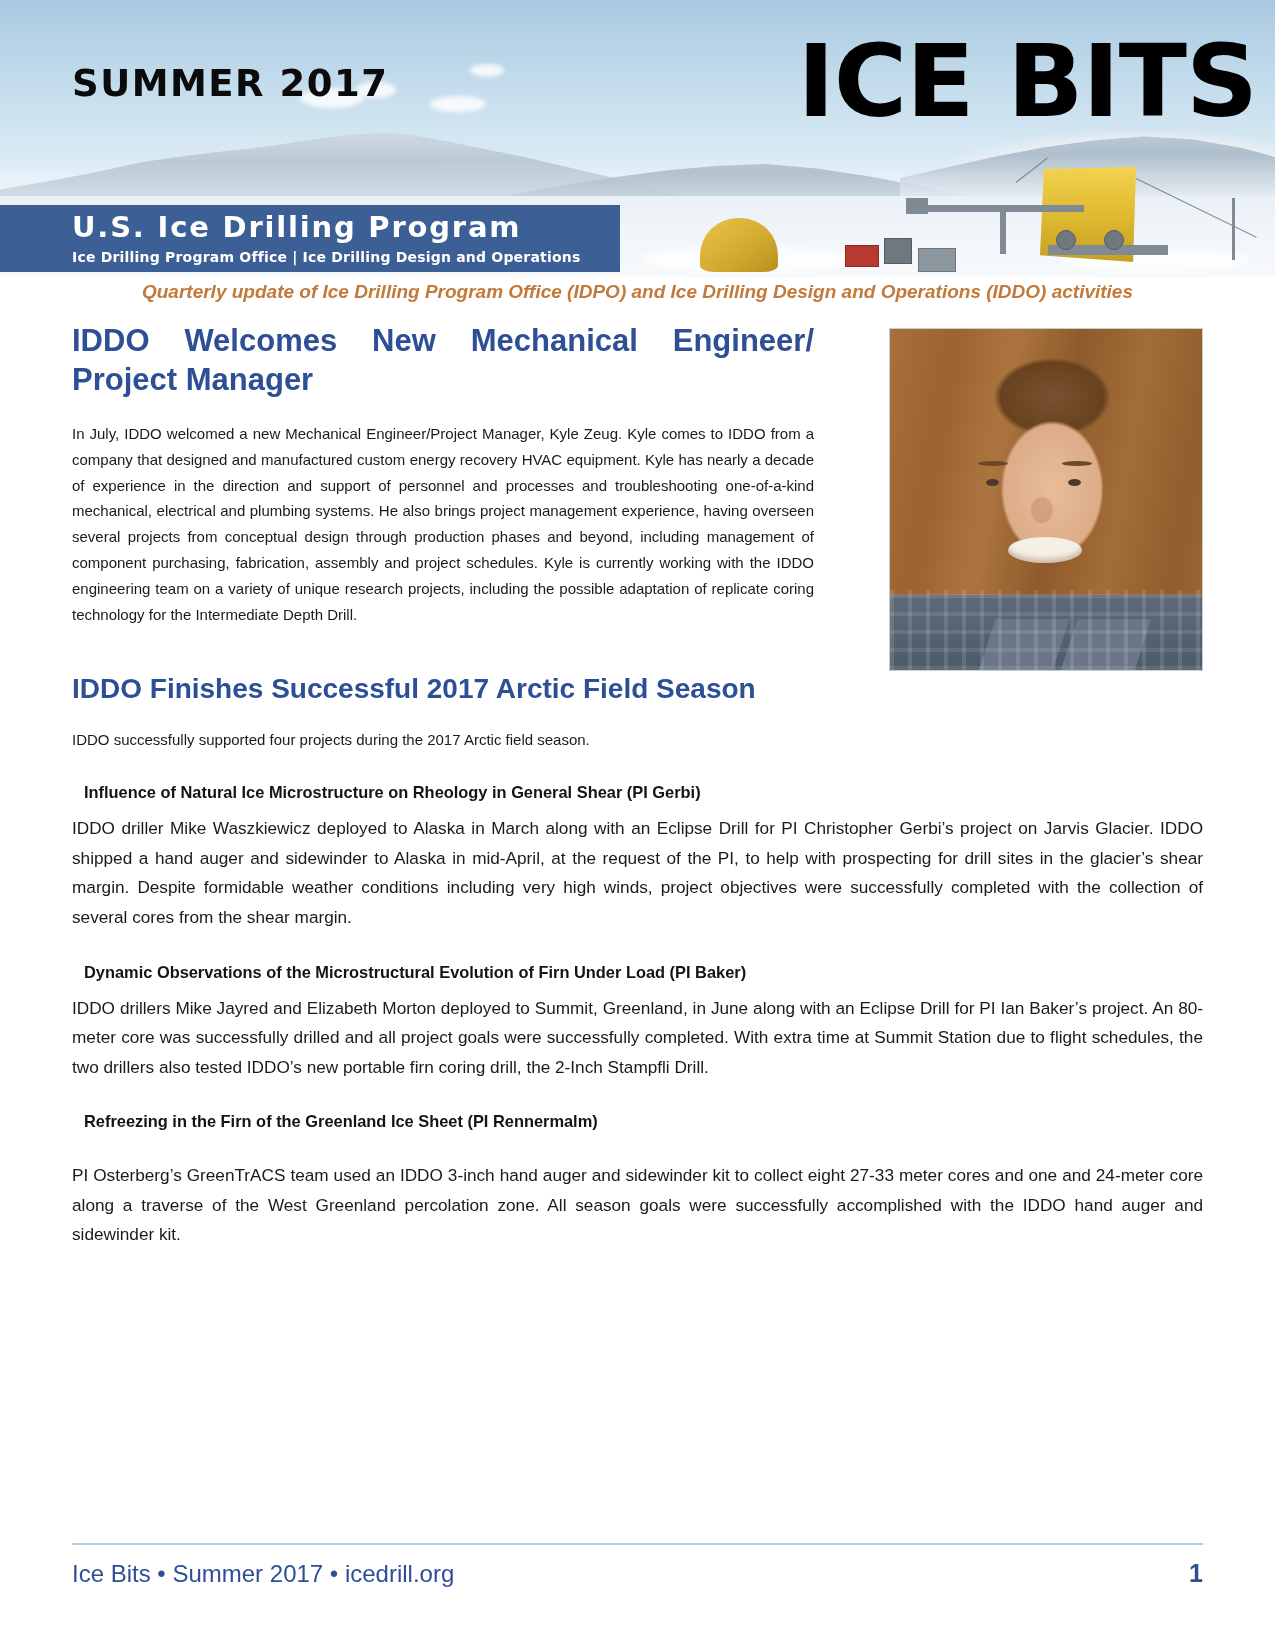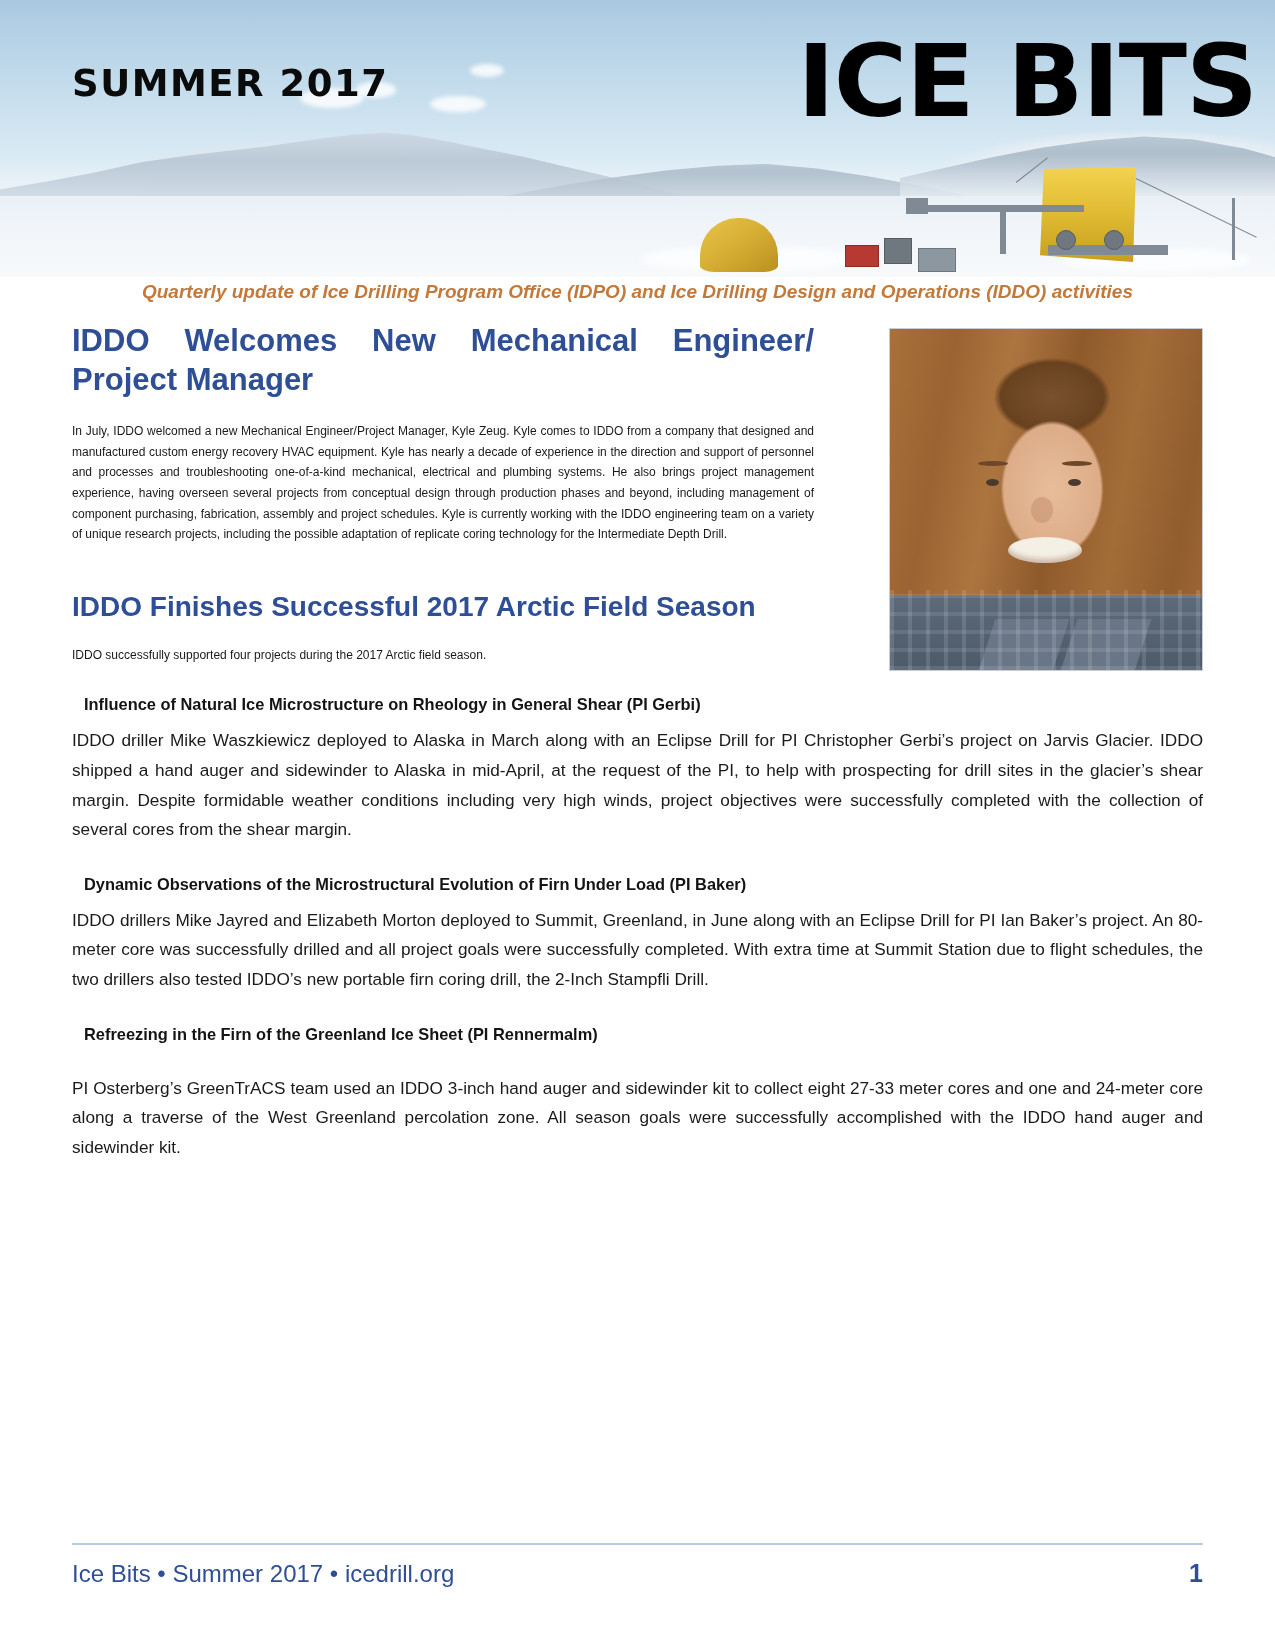--- a/index.html
+++ b/index.html
@@ -249,21 +249,21 @@
   .plaid {
     position: absolute;
     left: 0; bottom: 0; width: 100%; height: 80px;
     background:
       repeating-linear-gradient(90deg, rgba(255,255,255,0.12) 0 4px, rgba(0,0,0,0) 4px 18px),
       repeating-linear-gradient(0deg, rgba(255,255,255,0.10) 0 4px, rgba(0,0,0,0) 4px 18px);
   }
 
   p.body {
     margin: 22px 0 0 0;
-    font-size: 12px;
+    font-size: 15px;
     line-height: 1.72;
     color: #1a1a1a;
     text-align: justify;
     font-family: "Liberation Sans", sans-serif;
   }
   p.body.narrow { width: 742px; }
   h2.section-title {
     margin: 46px 0 0 0;
     font-size: 28px;
     font-weight: bold;
@@ -347,20 +347,24 @@
     <div class="crate dark" style="left:1056px; top:230px; width:18px; height:18px; border-radius:50%;"></div>
     <div class="crate dark" style="left:1104px; top:230px; width:18px; height:18px; border-radius:50%;"></div>
     <div class="guy-wire" style="left:1136px; top:178px; width:134px; transform:rotate(26deg);"></div>
     <div class="guy-wire" style="left:1016px; top:182px; width:40px; transform:rotate(-38deg);"></div>
     <div class="rig-beam" style="left:1232px; top:198px; width:3px; height:62px;"></div>
   </div>
 
   <div class="issue-label">SUMMER 2017</div>
   <div class="masthead-title">ICE BITS</div>
 
+  <div class="program-bar">
+    <div class="prog-name">U.S. Ice Drilling Program</div>
+    <div class="prog-sub">Ice Drilling Program Office | Ice Drilling Design and Operations</div>
+  </div>
 </div>
 
 <div class="tagline">Quarterly update of Ice Drilling Program Office (IDPO) and Ice Drilling Design and Operations (IDDO) activities</div>
 
 <div class="page">
   <div class="content">
 
     <div class="portrait">
       <div class="feat eye" style="left:96px; top:150px;"></div>
       <div class="feat eye" style="left:178px; top:150px;"></div>

